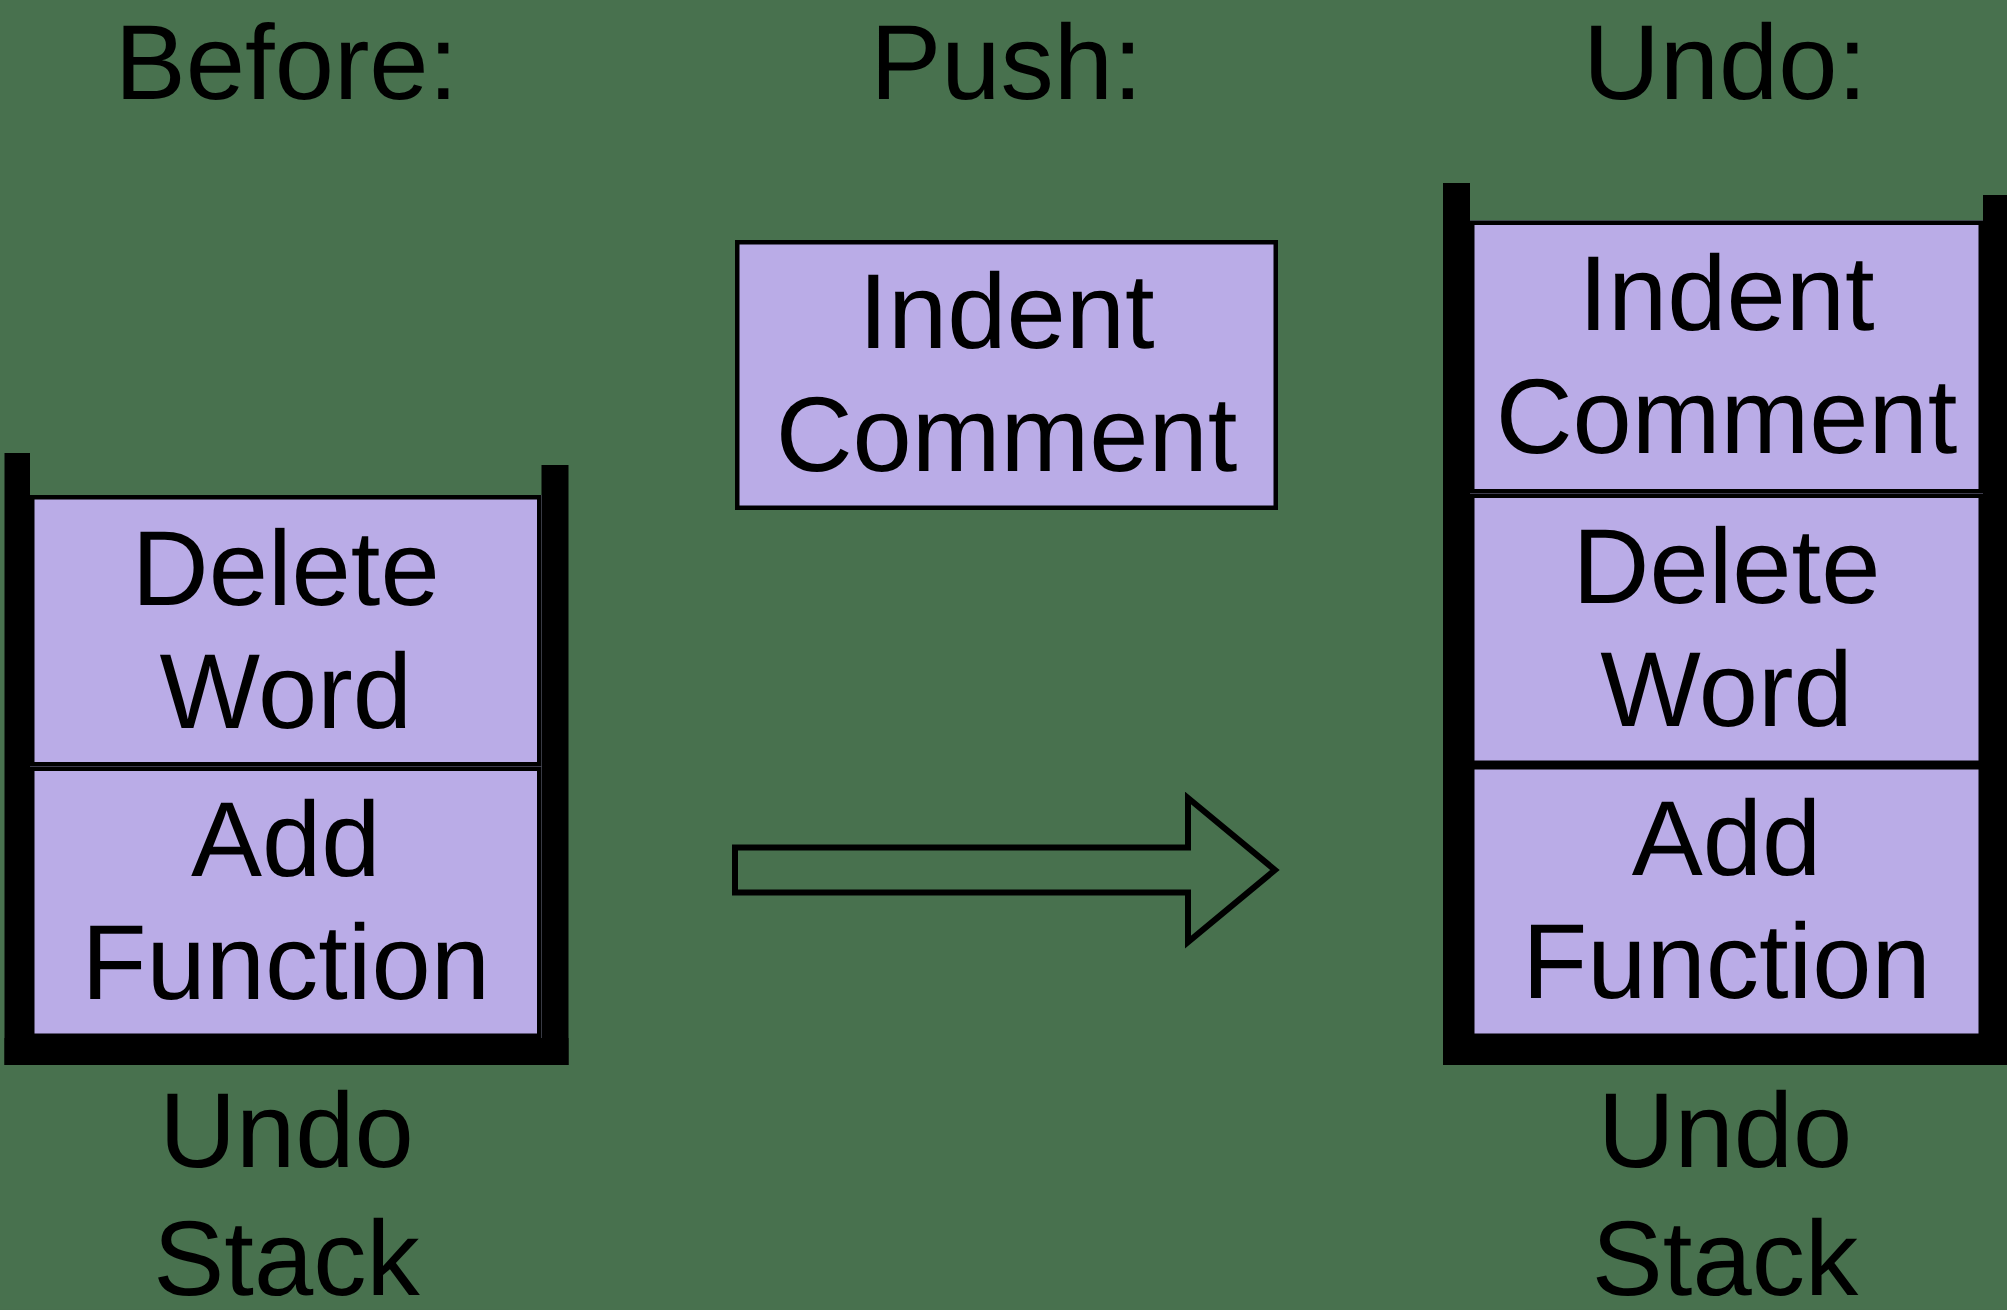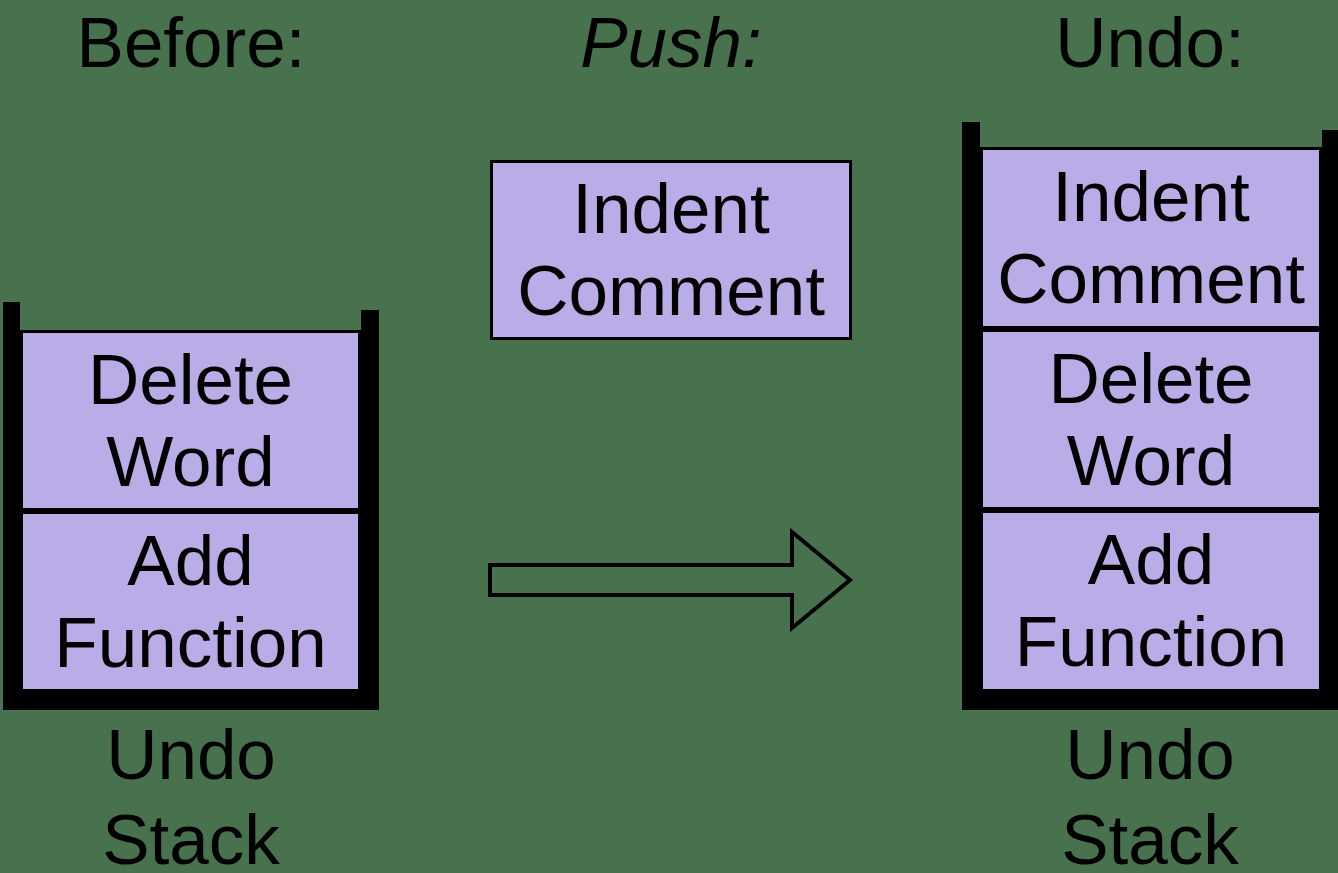--- a/index.html
+++ b/index.html
@@ -102,21 +102,21 @@
     text-align: center;
     white-space: pre-line;
   }
 </style>
 </head>
 <body>
 
 <div class="canvas">
 
   <div class="title" style="left:3px; width:376px;">Before:</div>
-  <div class="title" style="left:490px; width:362px;font-style:italic;">Push:</div>
+  <div class="title" style="left:490px; width:362px;">Push:</div>
   <div class="title" style="left:962px; width:376px;">Undo:</div>
 
   <div class="stack" style="left:3px; top:302px; width:376px; height:408px;">
     <div class="wall-left"></div>
     <div class="wall-right" style="width:18px;"></div>
     <div class="floor"></div>
     <div class="cells" style="top:28px; right:18px;">
       <div class="cell">Delete
 Word</div>
       <div class="cell">Add

